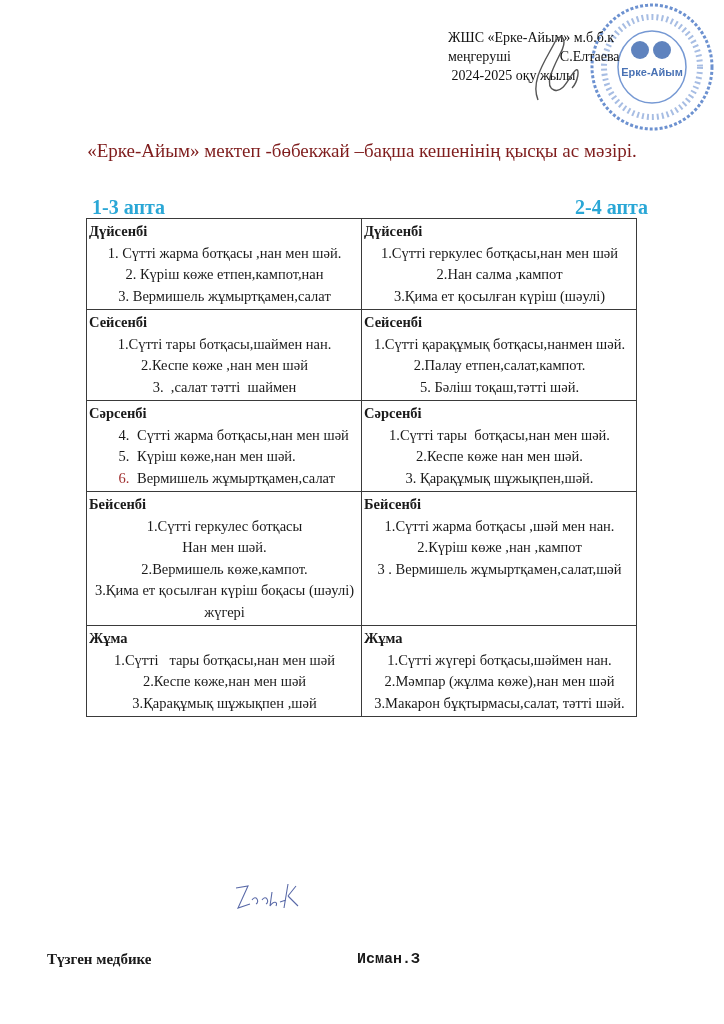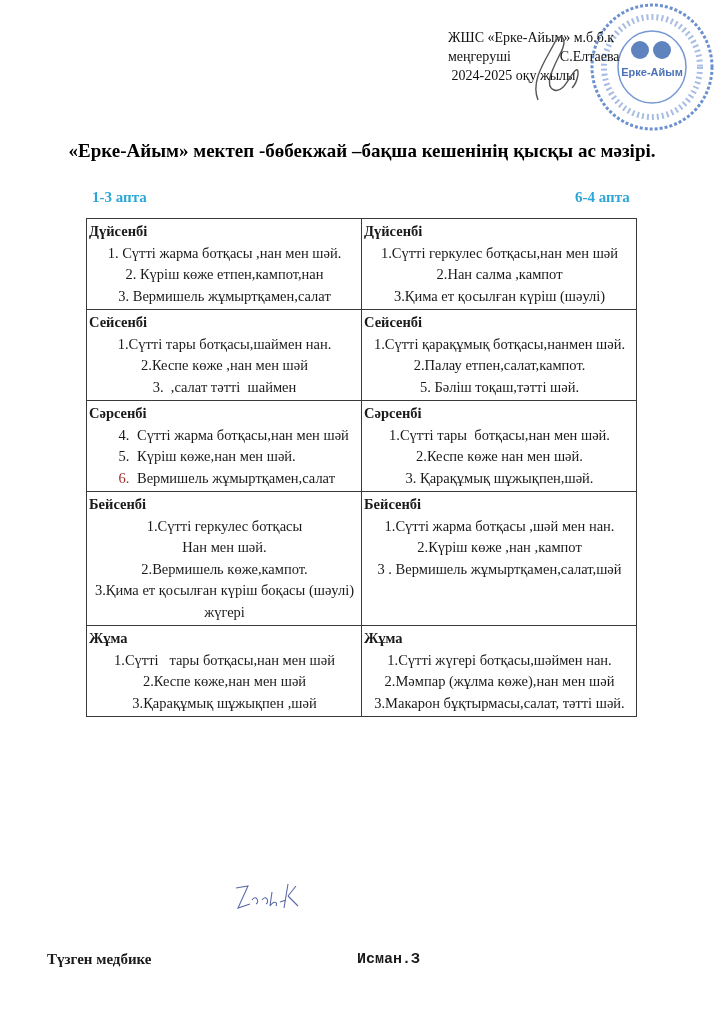--- a/index.html
+++ b/index.html
@@ -11,23 +11,23 @@
     position: absolute; left: 448px; top: 28px; font-size: 14px; line-height: 19px; color: #111;
     z-index: 2;
   }
   .approval div { white-space: pre; }
   .stamp {
     position: absolute; left: 588px; top: 2px; width: 128px; height: 130px; z-index: 1;
   }
   .sig1 { position: absolute; left: 526px; top: 30px; width: 60px; height: 80px; z-index: 3; }
   .title {
     position: absolute; left: 0; width: 724px; top: 140px; text-align: center;
-    font-size: 19px; font-weight: bold; color: #000000; letter-spacing: 0px;
+    font-size: 19px; font-weight: normal; color: #7f1d1d; letter-spacing: 0px;
   }
-  .week { position: absolute; top: 189px; font-size: 15px; font-weight: bold; color: #2aa7d6; }
+  .week { position: absolute; top: 196px; font-size: 20px; font-weight: bold; color: #2aa7d6; }
   .week.left { left: 92px; }
   .week.right { left: 575px; }
   table.menu {
     position: absolute; left: 86px; top: 218px; width: 551px; border-collapse: collapse;
     font-size: 14.5px; line-height: 21.5px;
   }
   table.menu td {
     border: 1.5px solid #3a3a3a; vertical-align: top; padding: 2px 1px 2px 2px; width: 50%;
   }
   .day { font-weight: bold; display: block; }
@@ -57,21 +57,21 @@
   <div>меңгеруші              С.Елтаева</div>
   <div> 2024-2025 оқу жылы</div>
 </div>
 
 <svg class="sig1" viewBox="0 0 60 80">
   <path d="M12 70 C 4 50, 20 30, 30 10 C 36 2, 42 10, 34 24 C 26 40, 18 56, 28 60 C 38 64, 44 44, 50 40 C 54 38, 52 52, 46 58" fill="none" stroke="#555" stroke-width="1.4"></path>
 </svg>
 
 <div class="title">«Ерке-Айым» мектеп -бөбекжай –бақша  кешенінің қысқы ас мәзірі.</div>
 <div class="week left">1-3 апта</div>
-<div class="week right">6-4 апта</div>
+<div class="week right">2-4 апта</div>
 
 <table class="menu">
   <tbody>
       <tr>
     <td>
       <span class="day">Дүйсенбі</span>
       <span class="item">1. Сүтті жарма ботқасы ,нан мен шәй.</span>
       <span class="item">2. Күріш көже етпен,кампот,нан</span>
       <span class="item">3. Вермишель жұмыртқамен,салат</span>
     </td>

